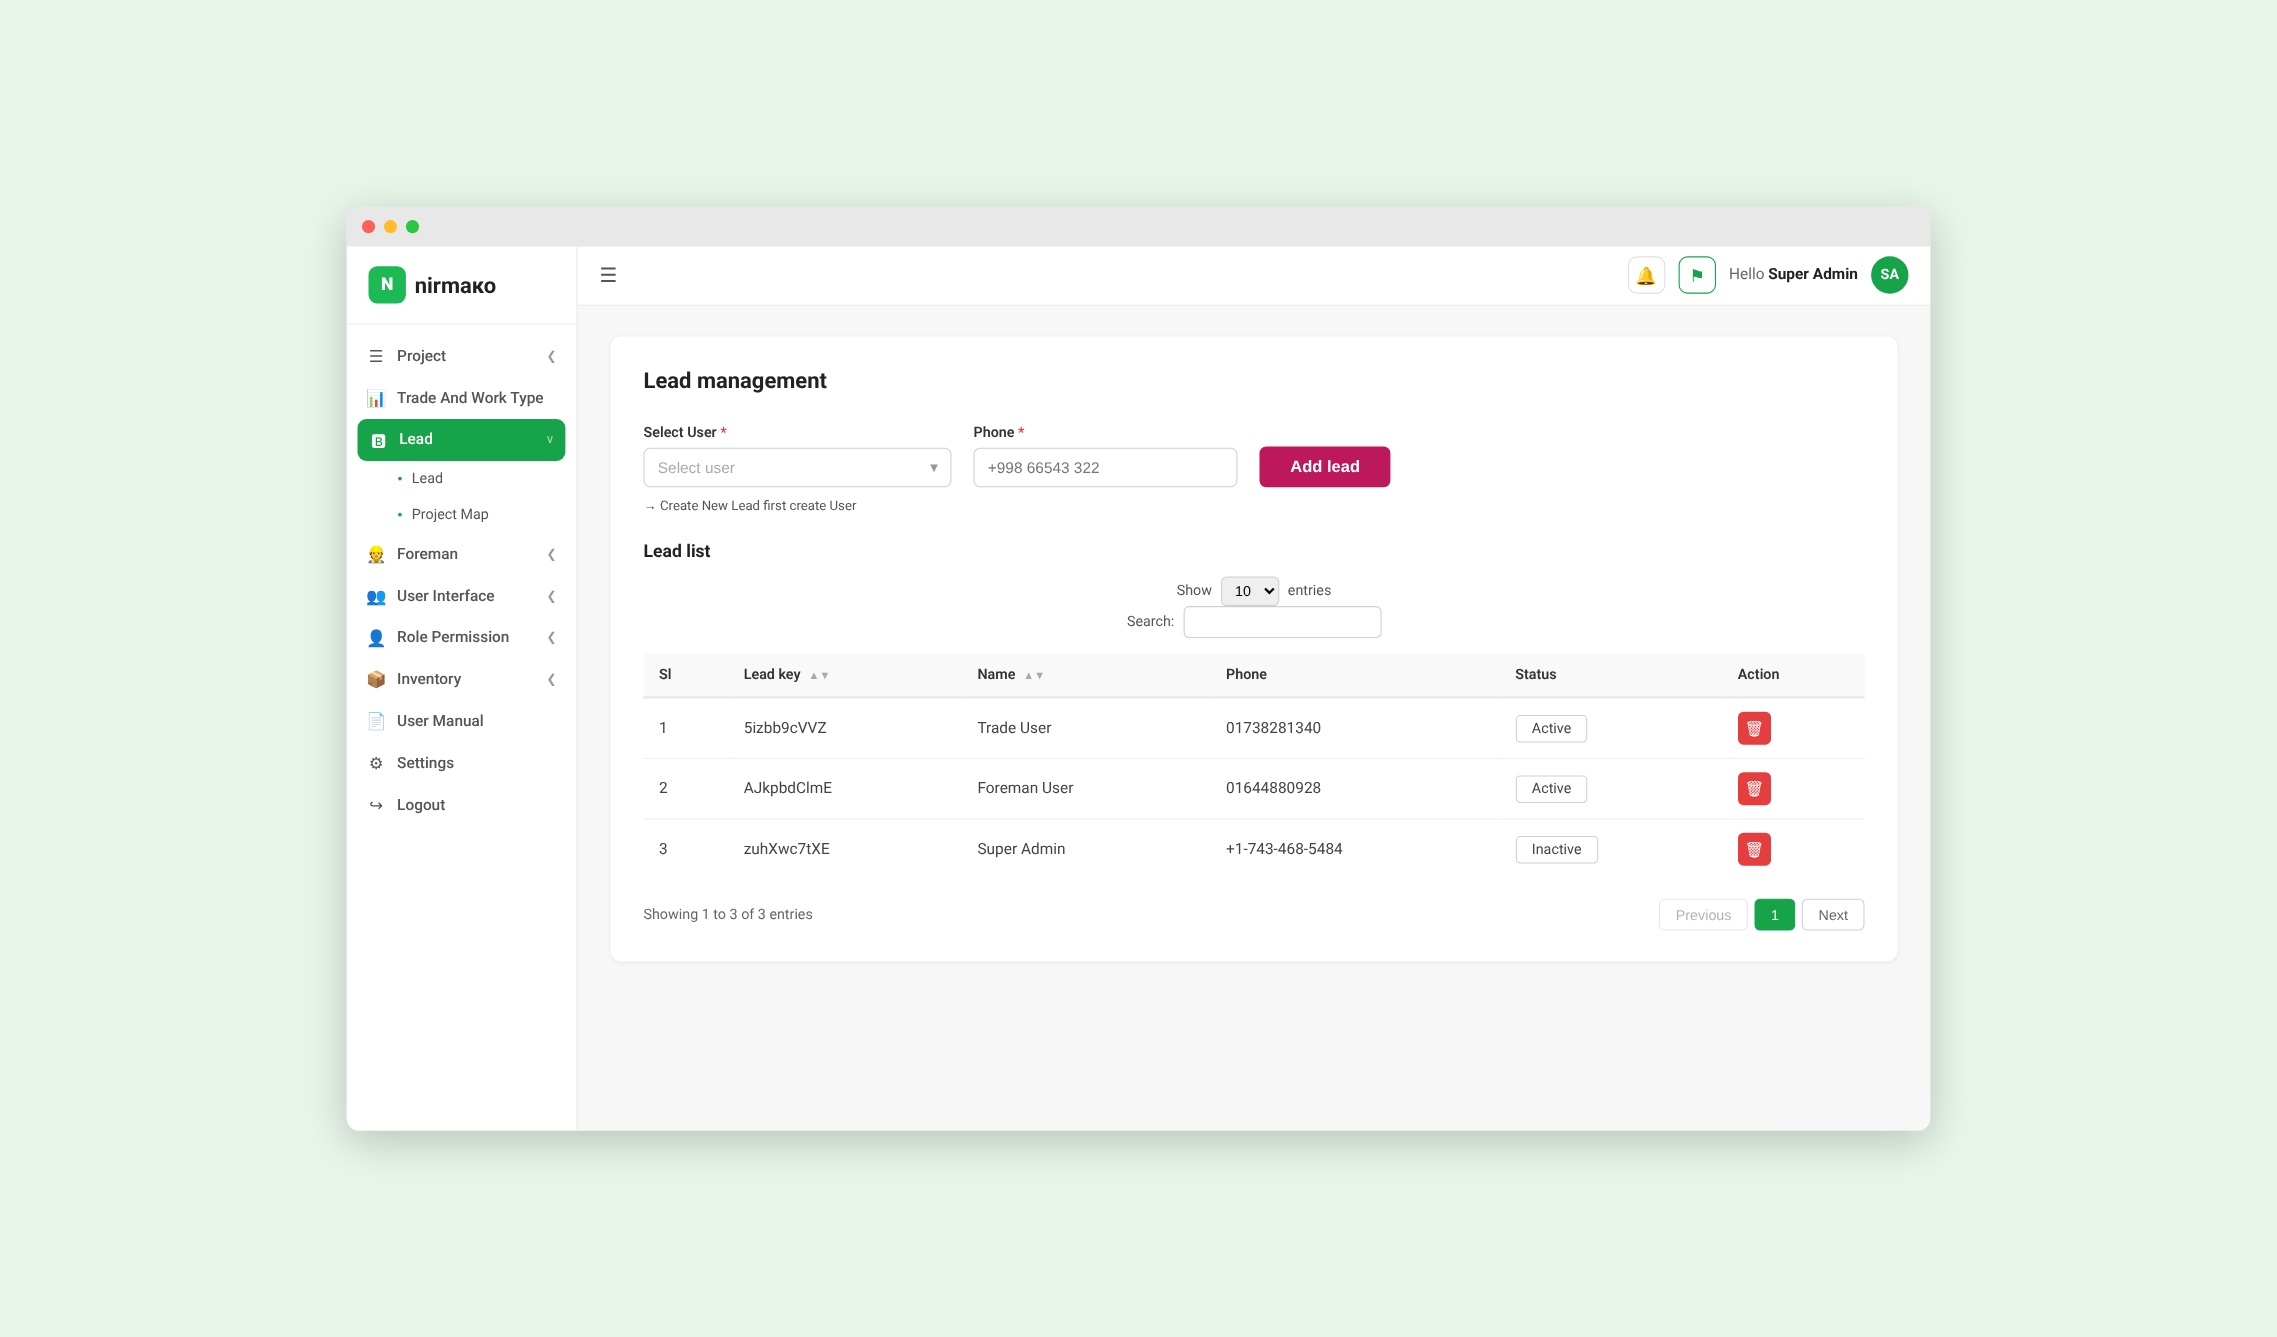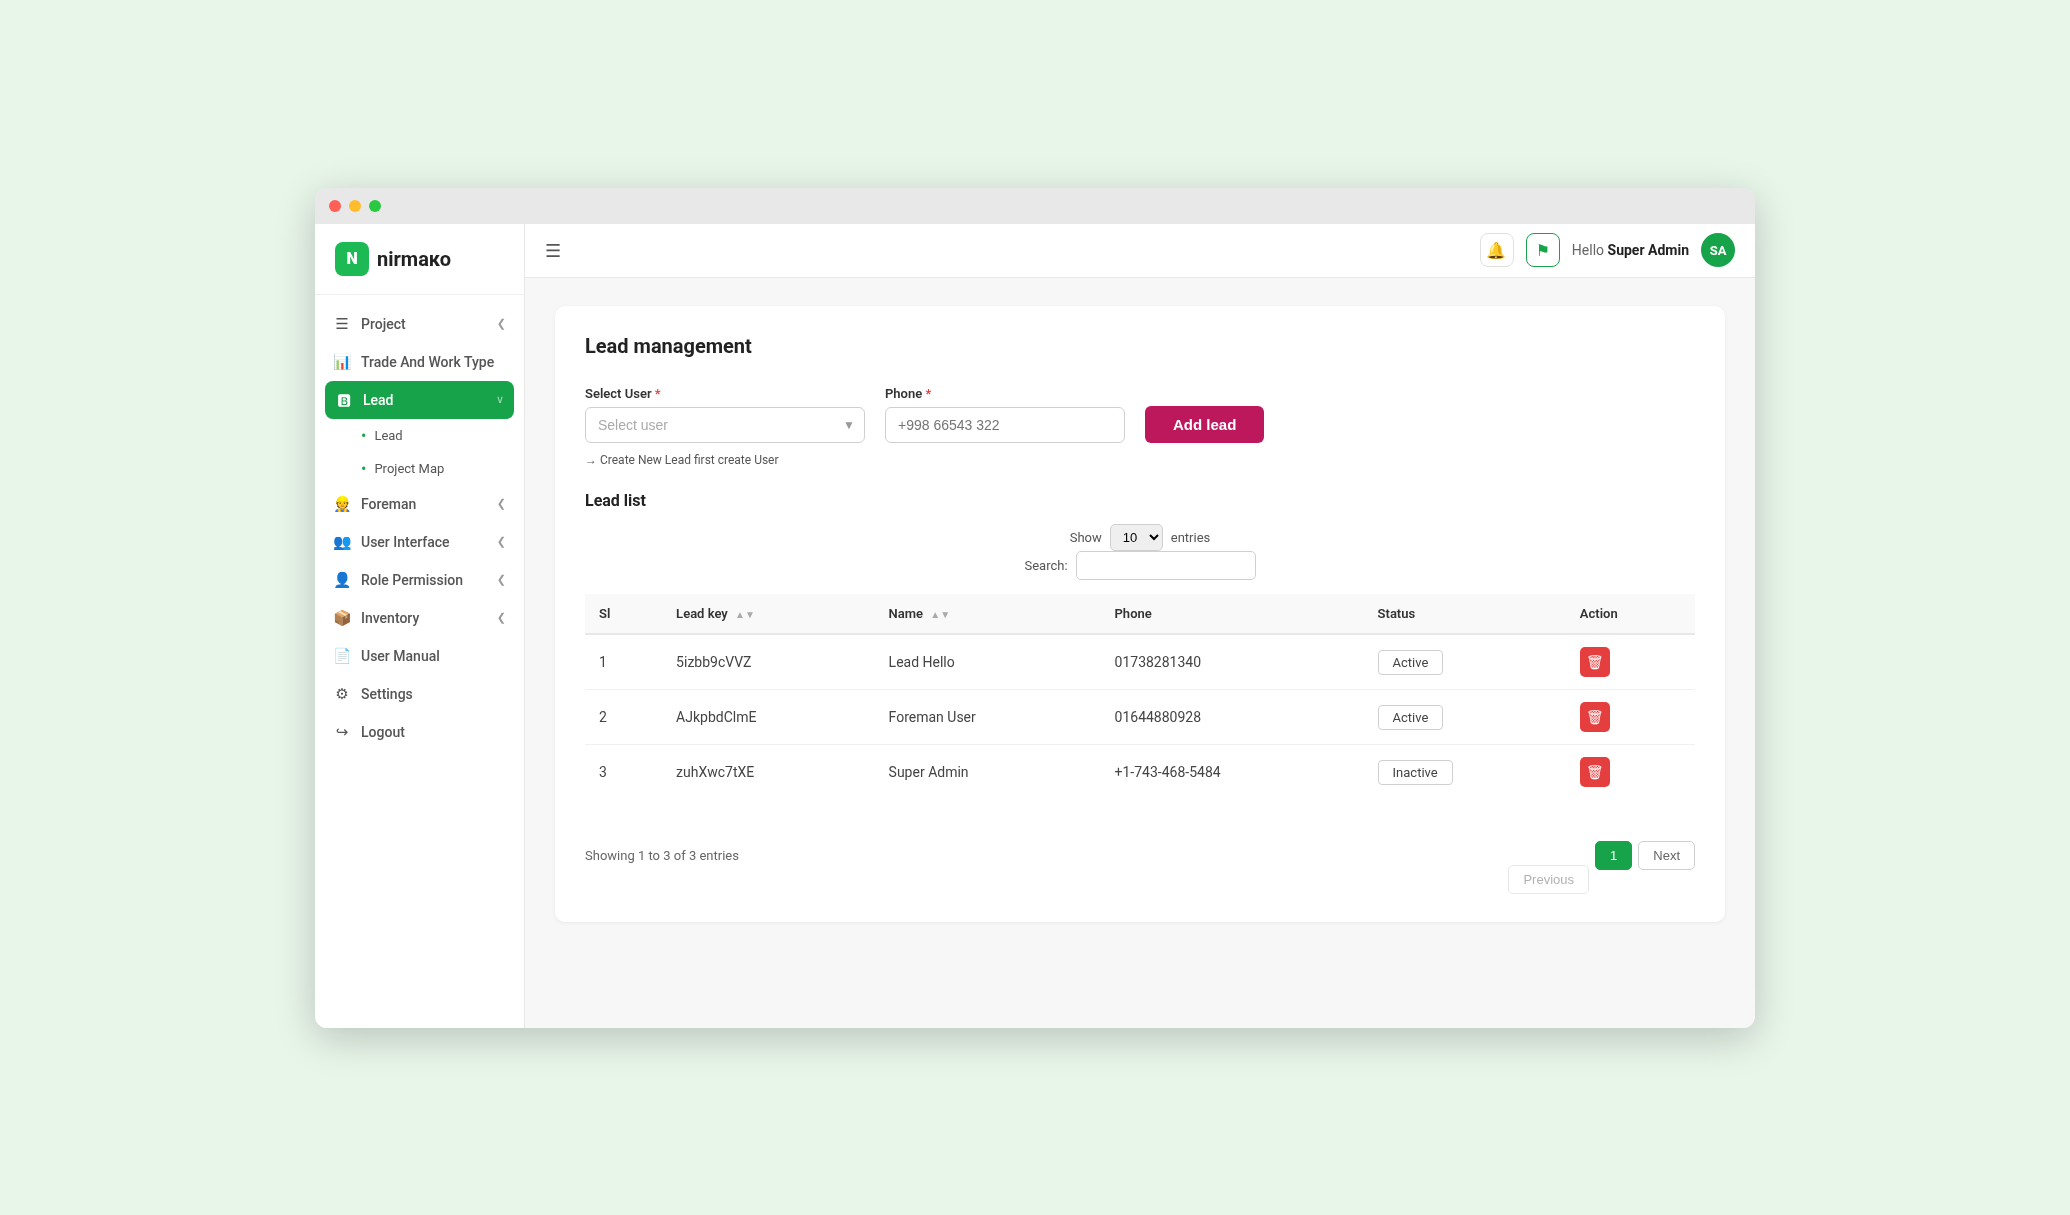--- a/index.html
+++ b/index.html
@@ -373,21 +373,21 @@
       background: #fff;
       font-size: 13px;
       color: #666;
       cursor: pointer;
     }
     .page-btn.active {
       background: #16a34a;
       border-color: #16a34a;
       color: #fff;
     }
-    .page-btn:disabled { opacity: 0.5; cursor: not-allowed; margin-top: 48px; }
+    .page-btn:disabled { opacity: 0.5; cursor: not-allowed; }
     .sort-icon { font-size: 10px; color: #aaa; margin-left: 4px; }
   </style>
 </head>
 <body>
 
 <div class="window">
 
   <div class="title-bar">
     <div class="dot dot-red"></div>
     <div class="dot dot-yellow"></div>
@@ -546,21 +546,21 @@
                 <th>Name <span class="sort-icon">▲▼</span></th>
                 <th>Phone</th>
                 <th>Status</th>
                 <th>Action</th>
               </tr>
             </thead>
             <tbody id="table-body">
             <tr>
       <td>1</td>
       <td>5izbb9cVVZ</td>
-      <td>Lead Hello</td>
+      <td>Trade User</td>
       <td>01738281340</td>
       <td><span class="status-badge">Active</span></td>
       <td>
         <button class="delete-btn">🗑</button>
       </td>
     </tr>
                 <tr>
       <td>2</td>
       <td>AJkpbdClmE</td>
       <td>Foreman User</td>

